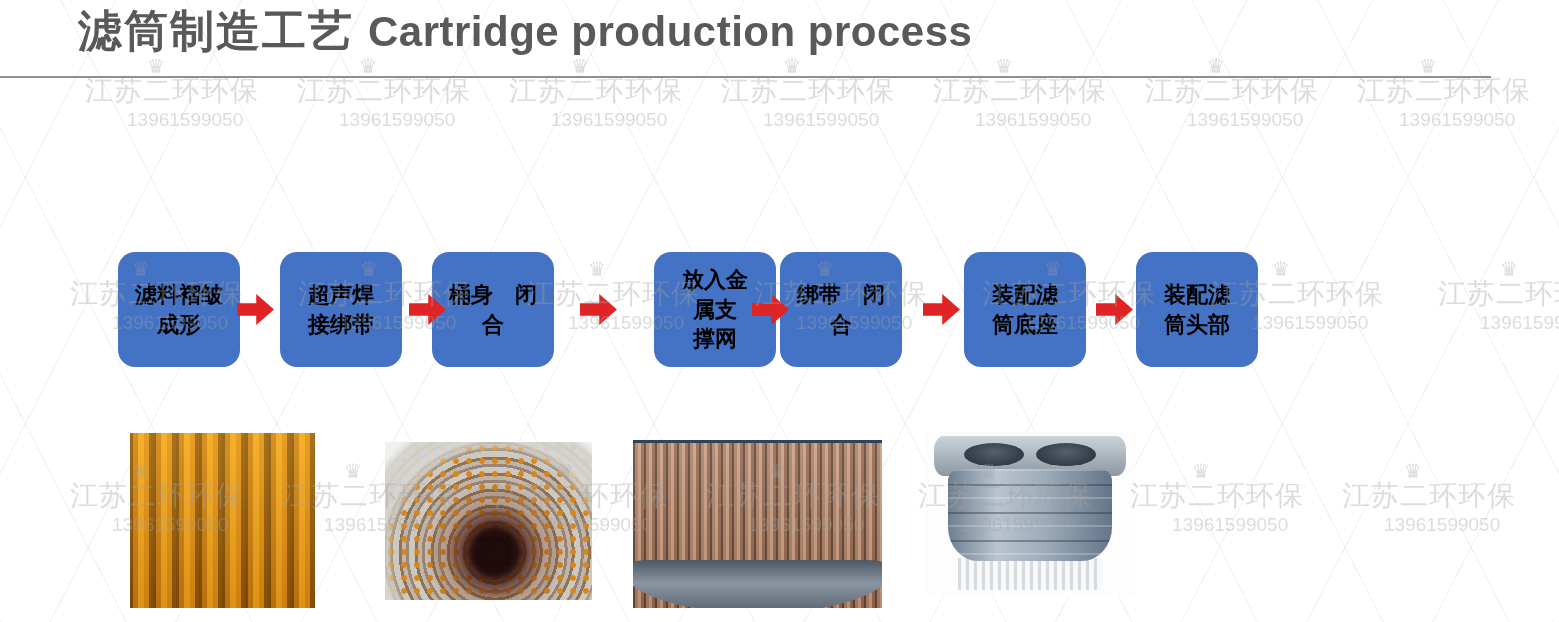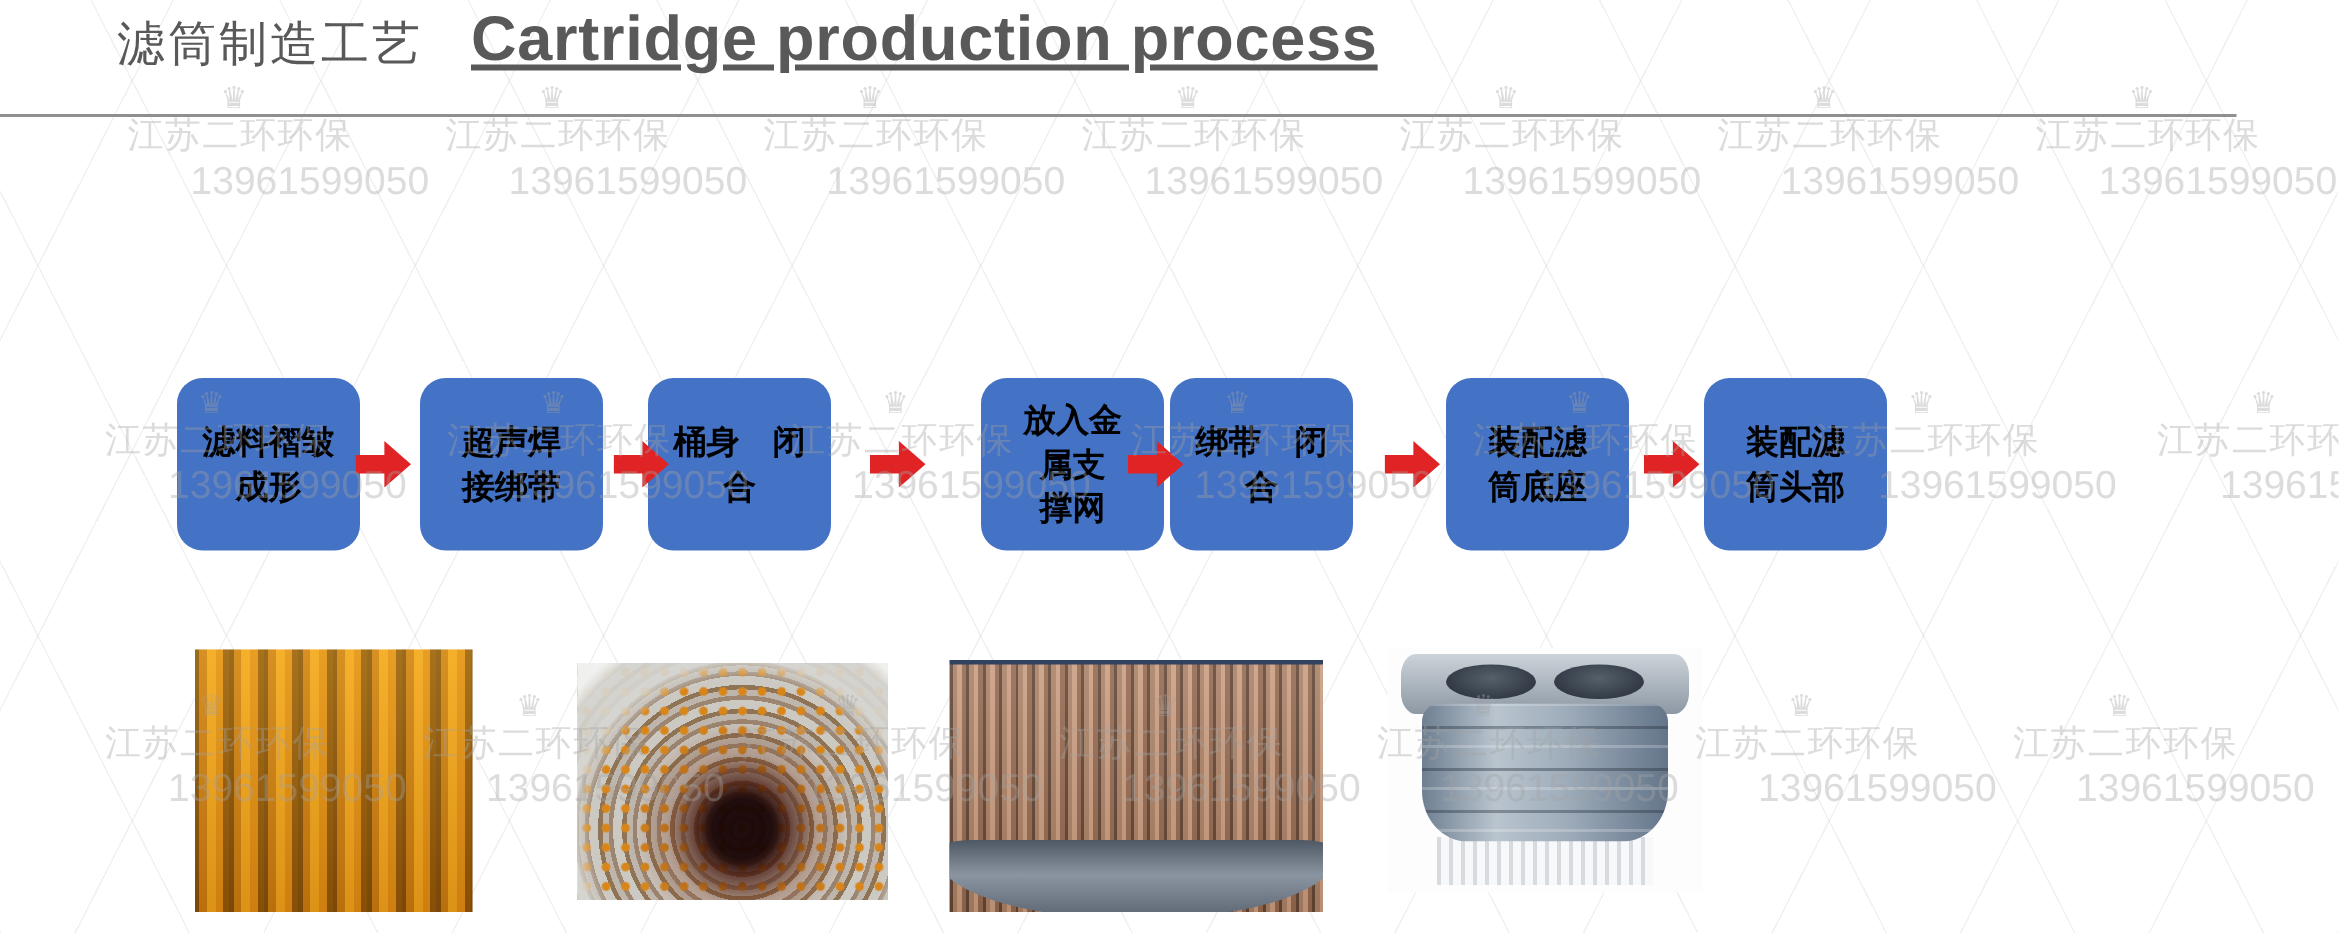--- a/index.html
+++ b/index.html
@@ -12,22 +12,22 @@
   .lattice{
     position:absolute;inset:0;z-index:0;
     background-image:
       repeating-linear-gradient(63deg, rgba(205,205,205,0.28) 0 1px, transparent 1px 112px),
       repeating-linear-gradient(-63deg, rgba(205,205,205,0.28) 0 1px, transparent 1px 112px);
   }
   .page-title{
     position:absolute;left:78px;top:2px;z-index:3;margin:0;
     color:var(--title-gray,#595959);white-space:nowrap;
   }
-  .page-title .zh{font-size:32px;font-weight:400;letter-spacing:2px;}
-  .page-title .en{font-size:42px;font-weight:700;margin-left:32px;letter-spacing:0.5px;text-decoration:underline;}
+  .page-title .zh{font-size:44px;font-weight:700;letter-spacing:2px;}
+  .page-title .en{font-size:42px;font-weight:700;margin-left:14px;letter-spacing:0.5px;}
   .divider{
     position:absolute;left:0;top:76px;width:1491px;height:2px;
     background:#8f8f8f;z-index:1;
   }
   
   .step{
     position:absolute;top:252px;width:122px;height:115px;z-index:3;
     background:var(--box-blue,#4472C4);border-radius:17px;
     display:flex;align-items:center;justify-content:center;
   }
@@ -95,22 +95,22 @@
     border-radius:12px 12px 30px 30px / 12px 12px 34px 34px;
   }
   .head-body-pleats{
     margin:-3px auto 0;width:144px;height:32px;
     background:repeating-linear-gradient(90deg,#d7dbdf 0 3px,#f7f8fa 3px 8px);
   }
   
   .watermark-layer{position:absolute;inset:0;z-index:10;pointer-events:none;}
   .wm-tile{position:absolute;color:rgba(162,162,162,0.38);white-space:nowrap;}
   .wm-crown{font-size:20px;line-height:20px;margin-left:62px;}
-  .wm-name{font-size:24px;line-height:30px;letter-spacing:1px;}
-  .wm-phone{font-size:26px;line-height:28px;margin-left:42px;}
+  .wm-name{font-size:28px;line-height:30px;letter-spacing:1px;}
+  .wm-phone{font-size:19px;line-height:28px;margin-left:42px;}
 </style>
 </head>
 <body>
 
 <div class="lattice"></div>
 
 <h1 class="page-title"><span class="zh">滤筒制造工艺</span><span class="en">Cartridge production process</span></h1>
 
 <div class="divider"></div>
 

